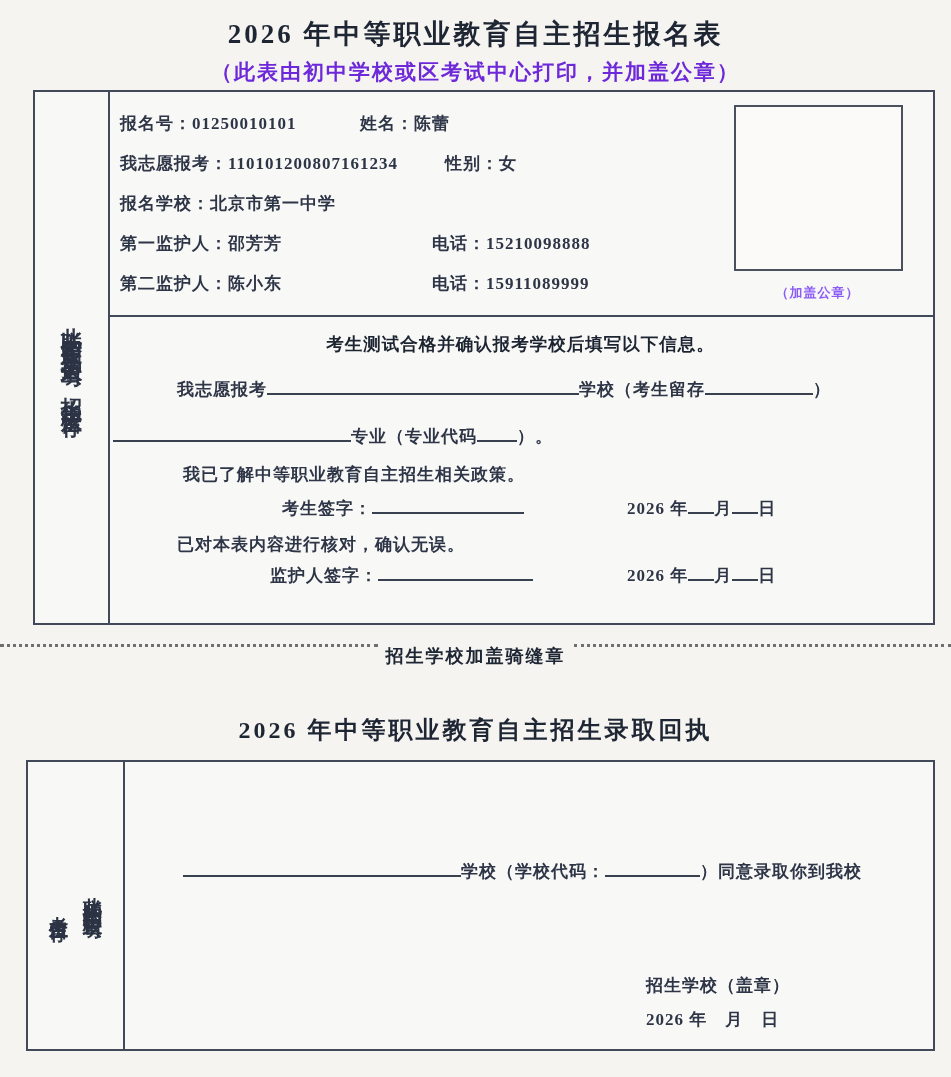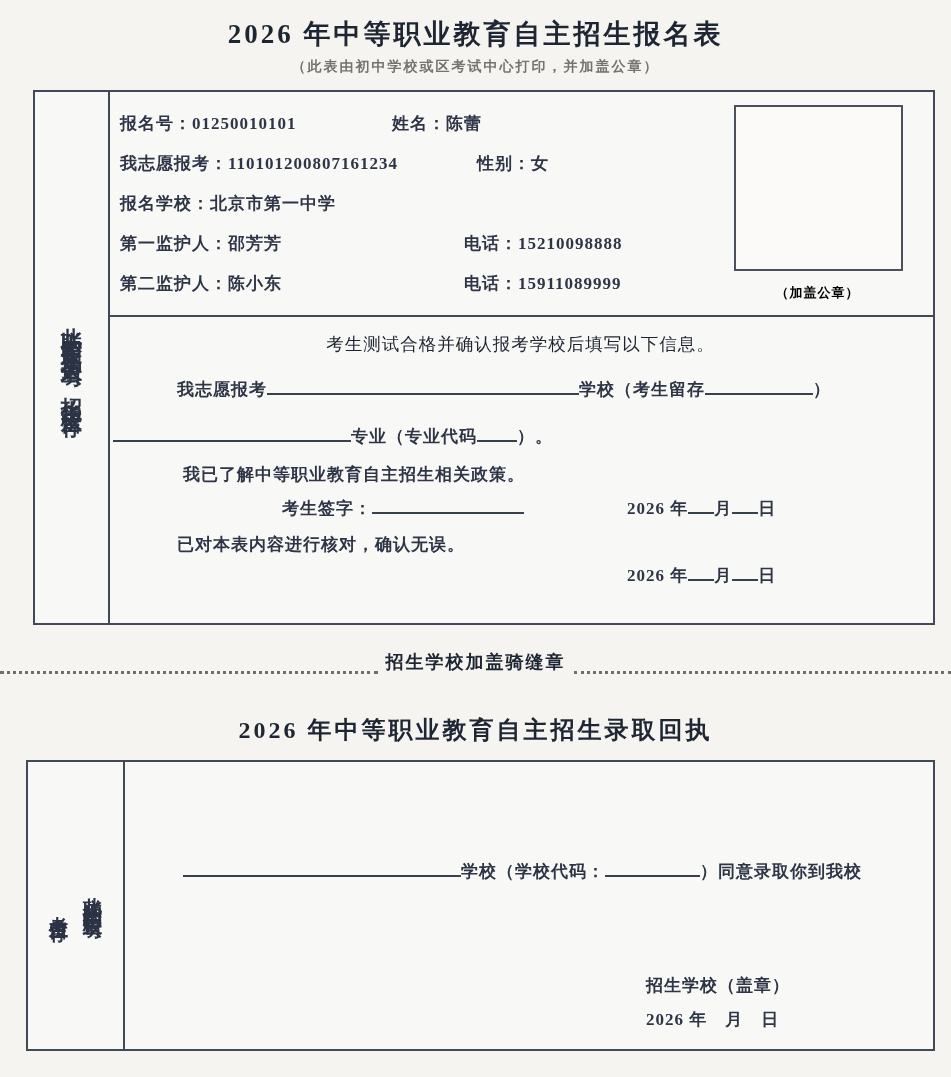--- a/index.html
+++ b/index.html
@@ -9,69 +9,69 @@
     font-family:"Liberation Serif","DejaVu Serif",serif;
     color:#2e3547;
   }
   .page{position:absolute;inset:0;}
   .title{
     position:absolute;top:16px;left:0;width:100%;text-align:center;
     font-size:27px;font-weight:bold;color:#1e2533;letter-spacing:3px;white-space:nowrap;
   }
   .subtitle{
     position:absolute;top:58px;left:0;width:100%;text-align:center;
-    font-size:14px;font-weight:bold;color:#737373;letter-spacing:2px;white-space:nowrap;
+    font-size:21px;font-weight:bold;color:#6d28d9;letter-spacing:2px;white-space:nowrap;
   }
   .box{position:absolute;border:2px solid #424a5a;background:rgba(255,255,255,0.35);}
   .box1{left:33px;top:90px;width:898px;height:531px;}
   .box2{left:26px;top:760px;width:905px;height:287px;}
   .stub{
     position:absolute;left:0;top:0;height:100%;border-right:2px solid #424a5a;
     display:flex;align-items:center;justify-content:center;
   }
   .stub1{width:73px;}
   .stub2{width:95px;gap:8px;}
   .vtext{
     writing-mode:vertical-rl;text-orientation:upright;
     font-weight:bold;color:#2b3344;white-space:nowrap;
   }
   .vt1{font-size:21px;letter-spacing:4px;}
   .vt2{font-size:19px;letter-spacing:3px;}
   .r{
     position:absolute;font-size:17px;font-weight:bold;white-space:nowrap;
     letter-spacing:1px;color:#2e3547;
   }
-  .abs{position:absolute;white-space:nowrap;margin-left:32px;}
+  .abs{position:absolute;white-space:nowrap;}
   .ul{
     display:inline-block;border-bottom:2px solid #39404e;height:14px;
     vertical-align:baseline;
   }
   .ulfill{
     display:inline-block;border-bottom:2px solid #39404e;text-align:center;
     vertical-align:baseline;
   }
   .photo-box{
     position:absolute;left:699px;top:13px;width:165px;height:162px;
     border:2px solid #4a505c;background:#fbfaf8;
   }
   .photo-caption{
     position:absolute;left:685px;top:192px;width:195px;text-align:center;
-    font-size:13px;font-weight:bold;letter-spacing:1px;color:#000000;
+    font-size:13px;font-weight:bold;letter-spacing:1px;color:#8b5cf6;
   }
   .hdiv{
     position:absolute;left:73px;top:223px;right:0;height:0;
     border-top:2px solid #424a5a;
   }
   .conf-heading{
     position:absolute;left:73px;top:240px;width:825px;text-align:center;
-    font-size:17.5px;font-weight:normal;letter-spacing:1px;color:#1d2431;white-space:nowrap;
+    font-size:17.5px;font-weight:bold;letter-spacing:1px;color:#1d2431;white-space:nowrap;
   }
   .seam{
     position:absolute;top:644px;left:0;width:951px;height:30px;
-    display:flex;align-items:flex-end;
+    display:flex;align-items:flex-start;
   }
   .seam .dots{flex:1;border-top:3px dotted #6f6f6f;height:0;}
   .seam .label{
     padding:0 8px;font-weight:bold;font-size:18px;color:#1e2533;
     letter-spacing:2px;white-space:nowrap;
   }
   .title2{
     position:absolute;top:714px;left:0;width:100%;text-align:center;
     font-size:24px;font-weight:bold;color:#1e2533;letter-spacing:3px;white-space:nowrap;
   }
@@ -137,20 +137,23 @@
       <span>考生签字：</span><span class="ul" style="width:152px"></span>
     </div>
     <div class="r" style="top:405px;left:592px">
       <span>2026 年</span><span class="ul" style="width:26px"></span><span>月</span><span class="ul" style="width:26px"></span><span>日</span>
     </div>
 
     <div class="r" style="top:441px;left:142px">
       <span>已对本表内容进行核对，确认无误。</span>
     </div>
 
+    <div class="r" style="top:472px;left:235px">
+      <span>监护人签字：</span><span class="ul" style="width:155px"></span>
+    </div>
     <div class="r" style="top:472px;left:592px">
       <span>2026 年</span><span class="ul" style="width:26px"></span><span>月</span><span class="ul" style="width:26px"></span><span>日</span>
     </div>
 
   </div>
 
   <div class="seam">
     <div class="dots"></div>
     <div class="label">招生学校加盖骑缝章</div>
     <div class="dots"></div>

